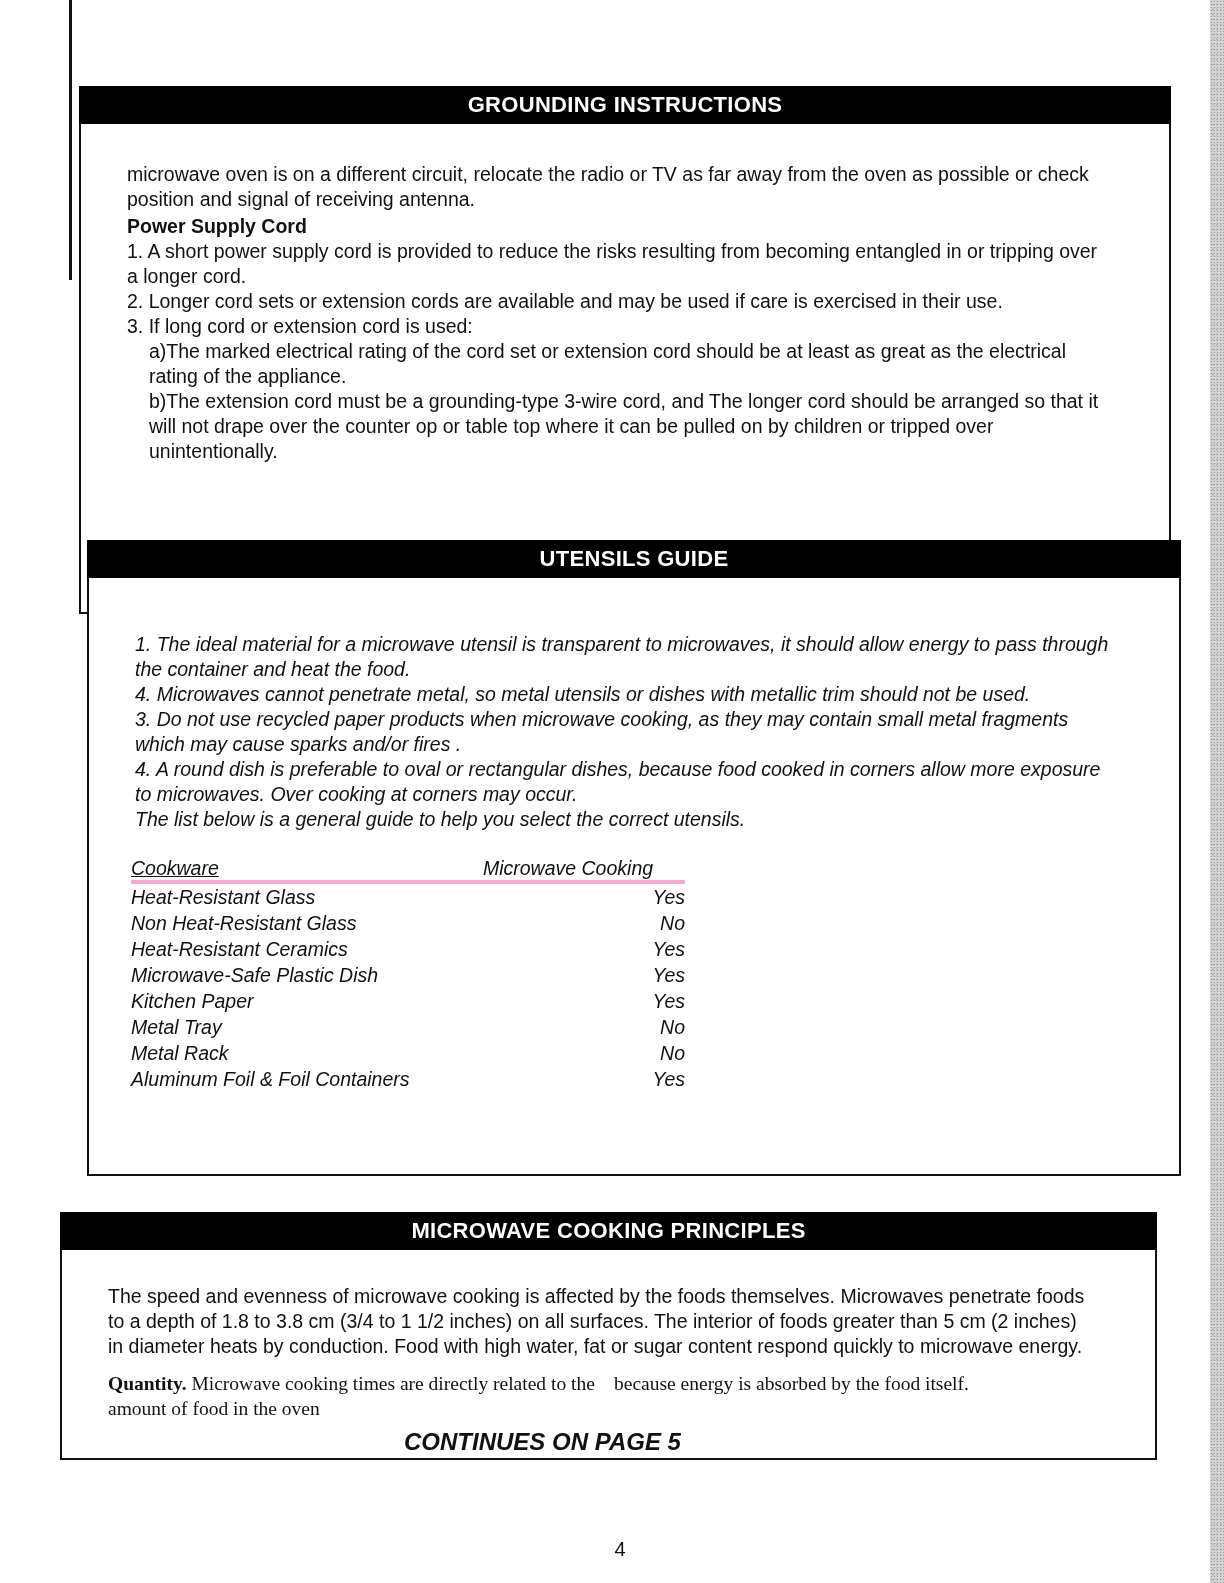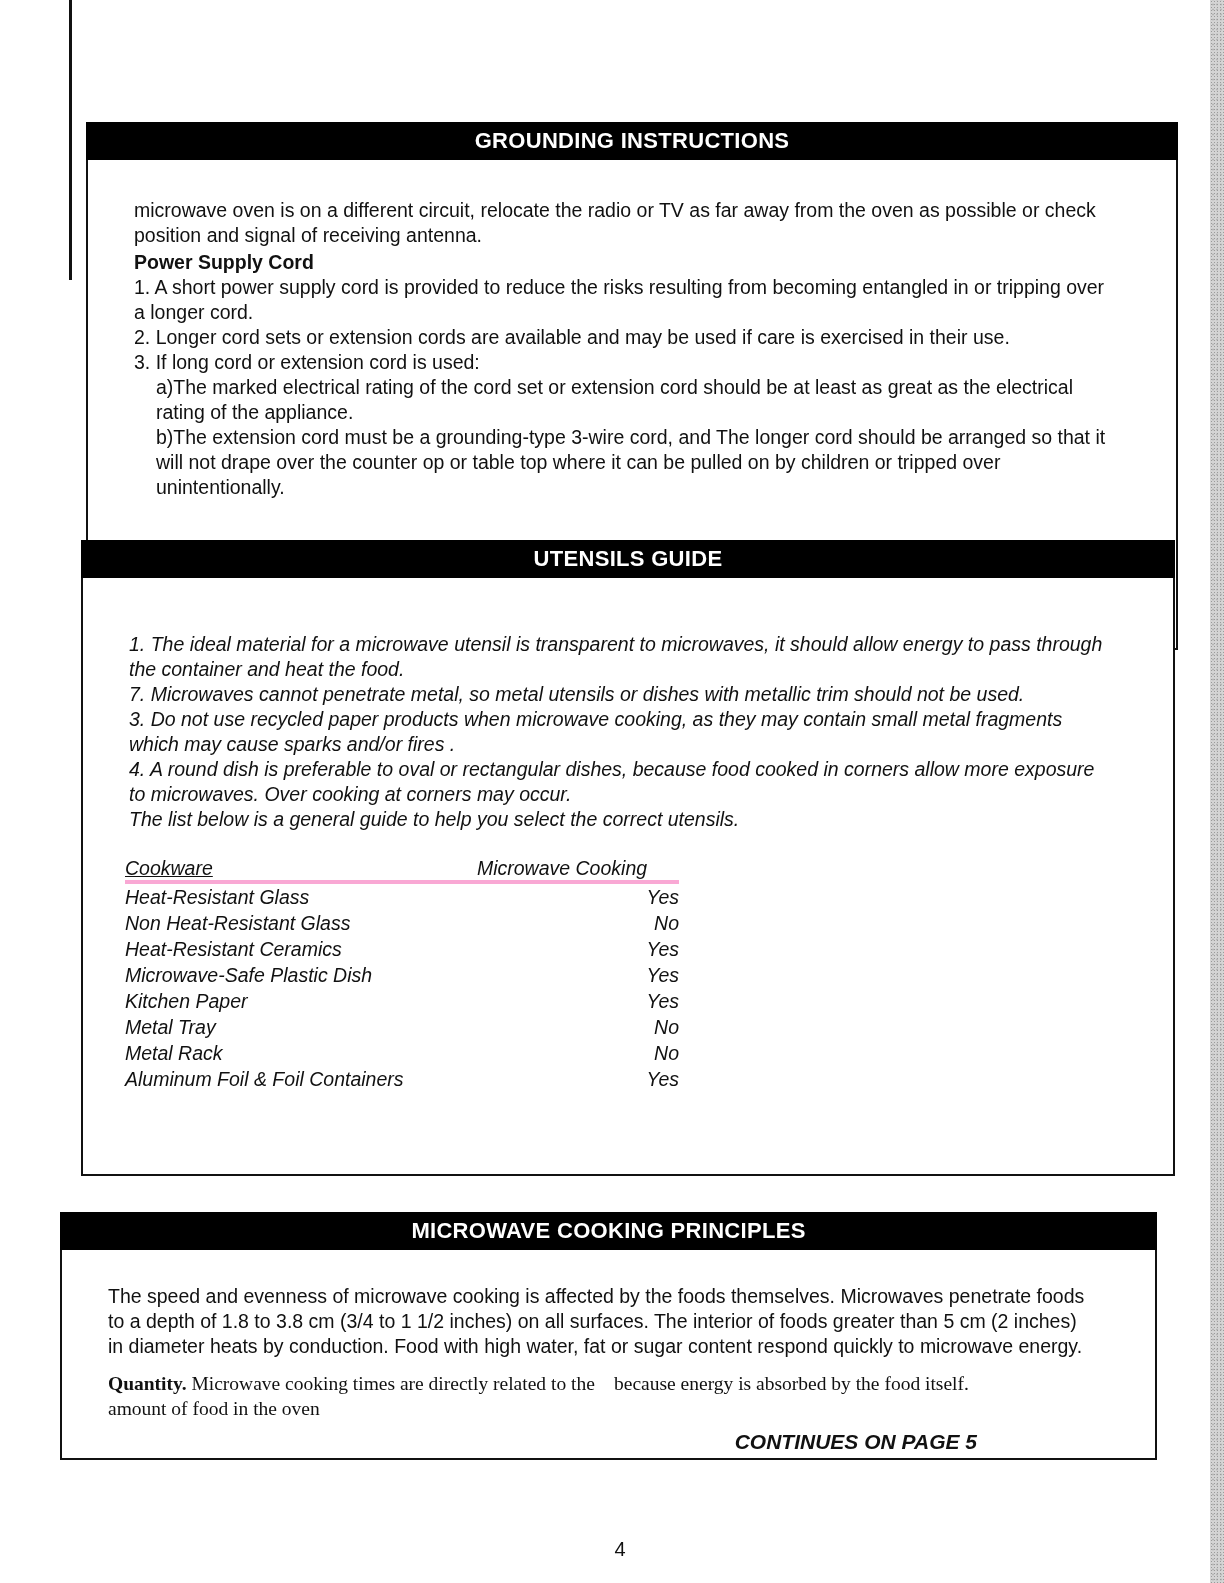--- a/index.html
+++ b/index.html
@@ -21,43 +21,43 @@
   .section {
     position: absolute; border: 2px solid #111; border-top: none; box-sizing: border-box;
     background: #fff;
   }
   .section .bar {
     background: #000; color: #fff; height: 38px; line-height: 38px;
     text-align: center; font-weight: bold; font-size: 22px; letter-spacing: 0.3px;
     margin: 0 -2px;
   }
   .section .content { padding: 0 0 0 46px; font-size: 19.5px; line-height: 25px; }
-  #s1 { left: 86px; top: 86px; width: 1092px; height: 528px; margin-top: 36px; }
+  #s1 { left: 79px; top: 86px; width: 1092px; height: 528px; }
   #s1 .content { padding-top: 38px; padding-right: 60px; }
-  #s2 { left: 81px; top: 540px; width: 1094px; height: 636px; }
+  #s2 { left: 87px; top: 540px; width: 1094px; height: 636px; }
   #s2 .content { padding-top: 54px; padding-right: 70px; font-style: italic; }
   #s3 { left: 60px; top: 1212px; width: 1097px; height: 248px; }
   #s3 .content { padding-top: 34px; padding-right: 60px; }
 
   .sub-heading { font-weight: bold; margin-top: 2px; }
   .indent { padding-left: 22px; text-indent: -0px; }
   p { margin: 0; }
 
   table.cook { border-collapse: collapse; margin-top: 24px; margin-left: -4px; font-size: 19.5px; }
   table.cook th { font-weight: normal; padding: 0; line-height: 24px; border-bottom: 4px solid #f9a8d4; }
   table.cook th.c1 { text-align: left; width: 320px; text-decoration: underline; }
   table.cook th.c2 { text-align: center; width: 234px; }
   table.cook td { padding: 0; line-height: 26px; }
   table.cook td.c2 { text-align: right; }
 
   .two-col { display: flex; margin-top: 12px; font-family: Liberation Serif, serif; }
   .two-col .left { width: 506px; }
   .two-col .right { flex: 1; }
   .bold { font-weight: bold; }
-  .continues { font-weight: bold; font-style: italic; text-align: right; padding-right: 118px; margin-top: 8px; font-size: 21px; }
+  .continues { font-weight: bold; font-style: italic; text-align: center; padding-right: 118px; margin-top: 8px; font-size: 24px; }
   .page-number { position: absolute; left: 0; width: 1240px; top: 1538px; text-align: center; font-size: 20px; }
 </style>
 </head>
 <body>
 
 <div class="edge-line"></div>
 <div class="scan-strip"></div>
 
 <div class="section" id="s1">
   <div class="bar">GROUNDING INSTRUCTIONS</div>
@@ -73,21 +73,21 @@
     <p class="indent">
       <span>b)</span><span>The extension cord must be a grounding-type 3-wire cord, and The longer cord should be arranged so that it will not drape over the counter op or table top where it can be pulled on by children or tripped over unintentionally.</span>
     </p>
   </div>
 </div>
 
 <div class="section" id="s2">
   <div class="bar">UTENSILS GUIDE</div>
   <div class="content">
     <p>1. The ideal material for a microwave utensil is transparent to microwaves, it should allow energy to pass through the container and heat the food.</p>
-    <p>7. Microwaves cannot penetrate metal, so metal utensils or dishes with metallic trim should not be used.</p>
+    <p>4. Microwaves cannot penetrate metal, so metal utensils or dishes with metallic trim should not be used.</p>
     <p>3. Do not use recycled paper products when microwave cooking, as they may contain small metal fragments which may cause sparks and/or fires .</p>
     <p>4. A round dish is preferable to oval or rectangular dishes, because food cooked in corners allow more exposure to microwaves. Over cooking at corners may occur.</p>
     <p>The list below is a general guide to help you select the correct utensils.</p>
     <table class="cook">
       <thead>
         <tr>
           <th class="c1">Cookware</th>
           <th class="c2">Microwave Cooking</th>
         </tr>
       </thead>

